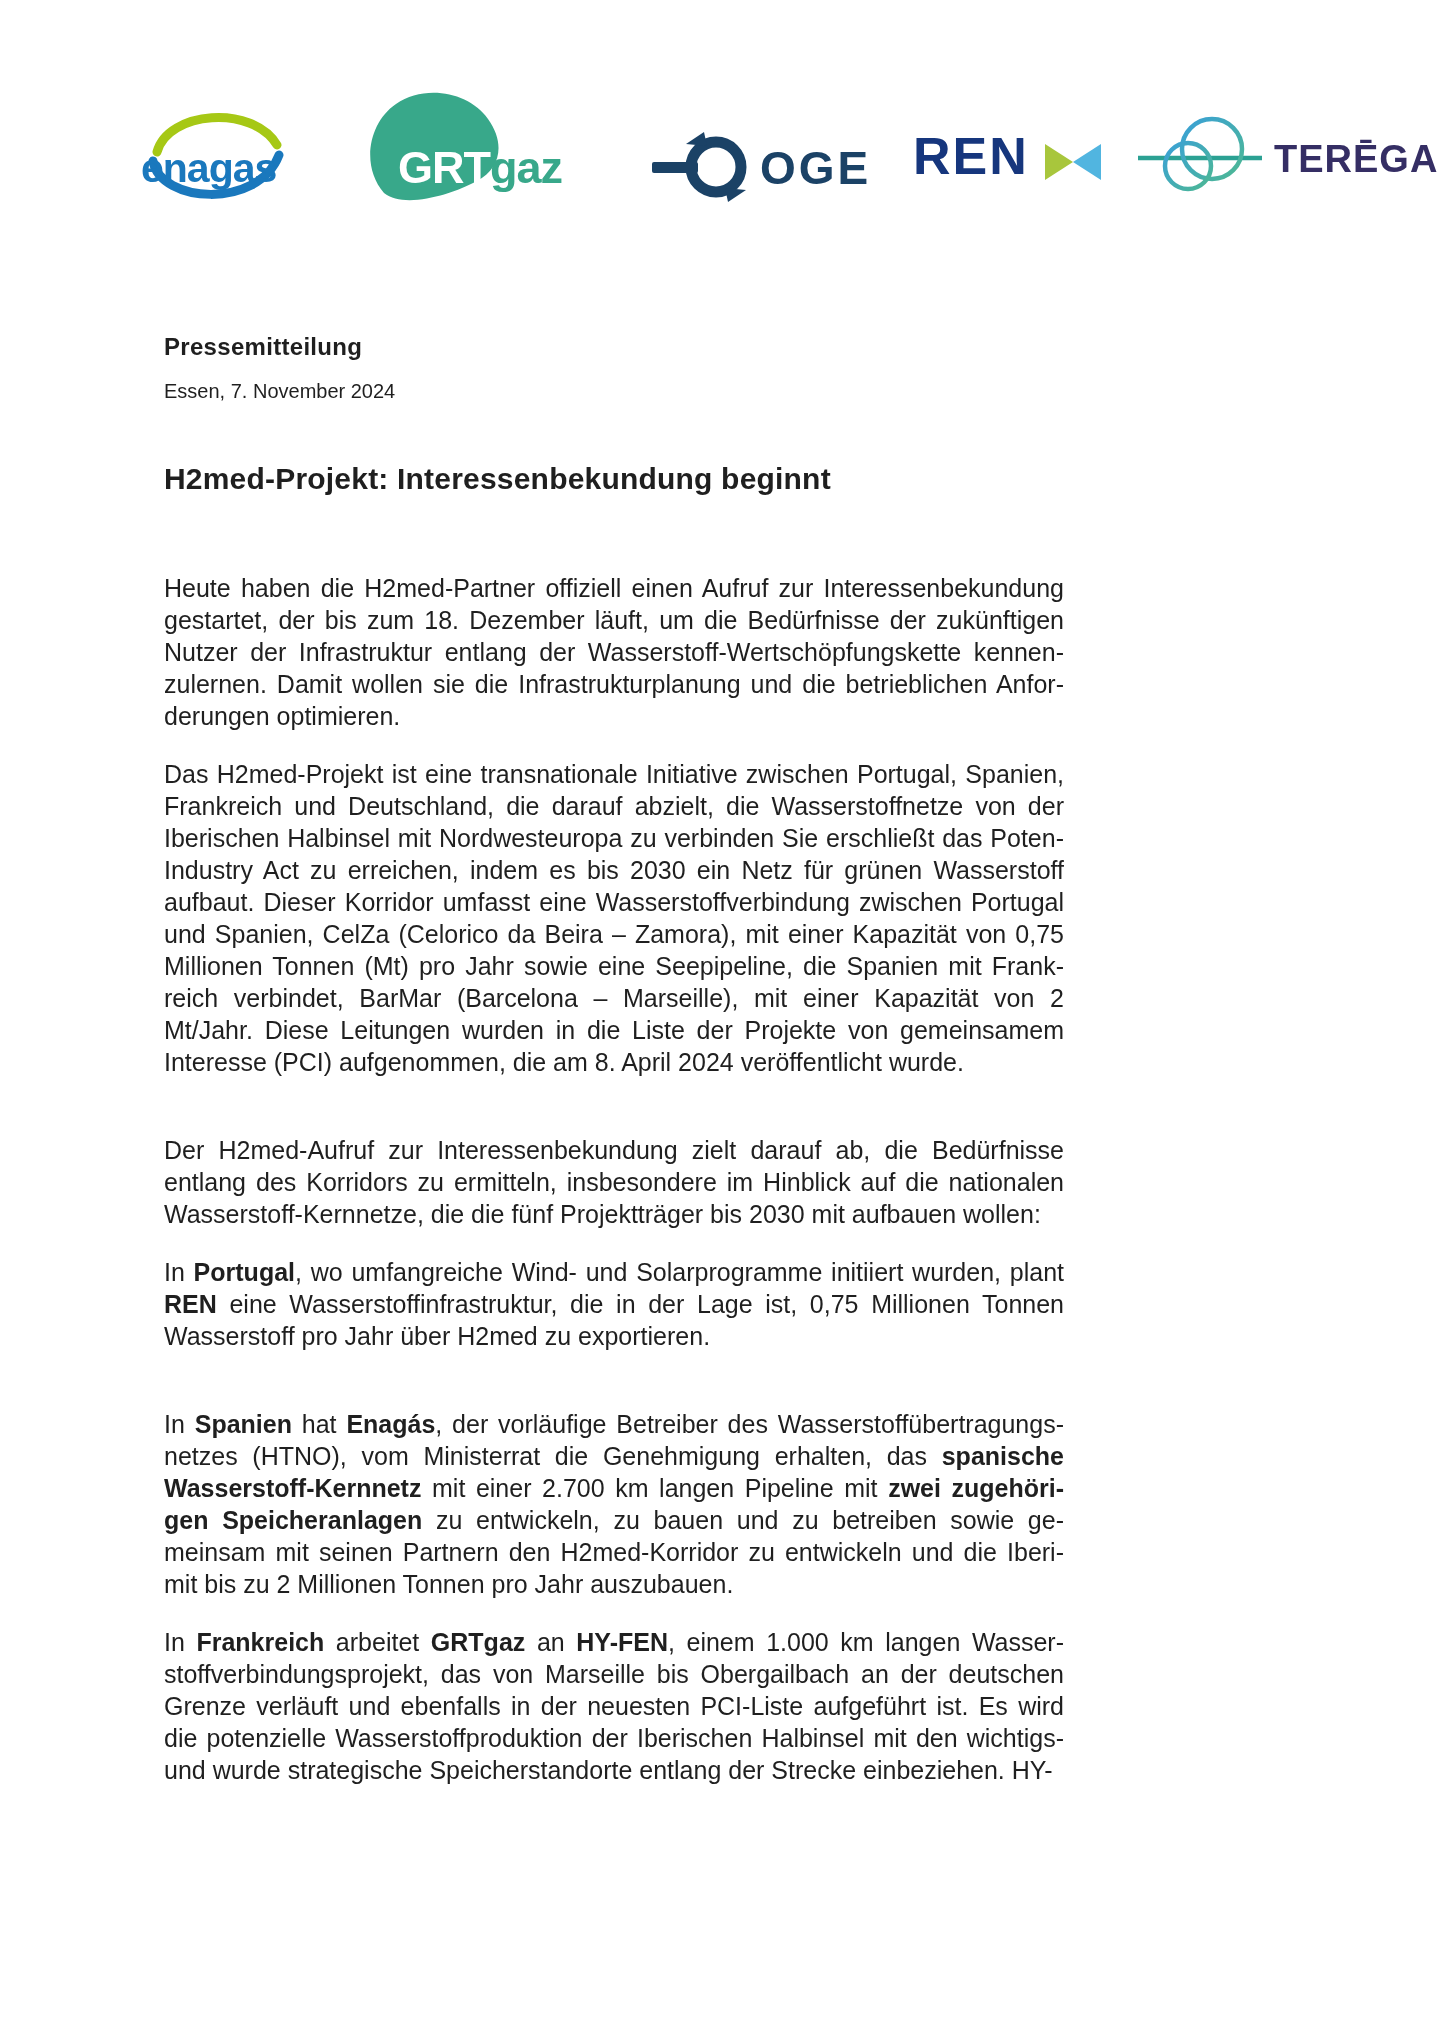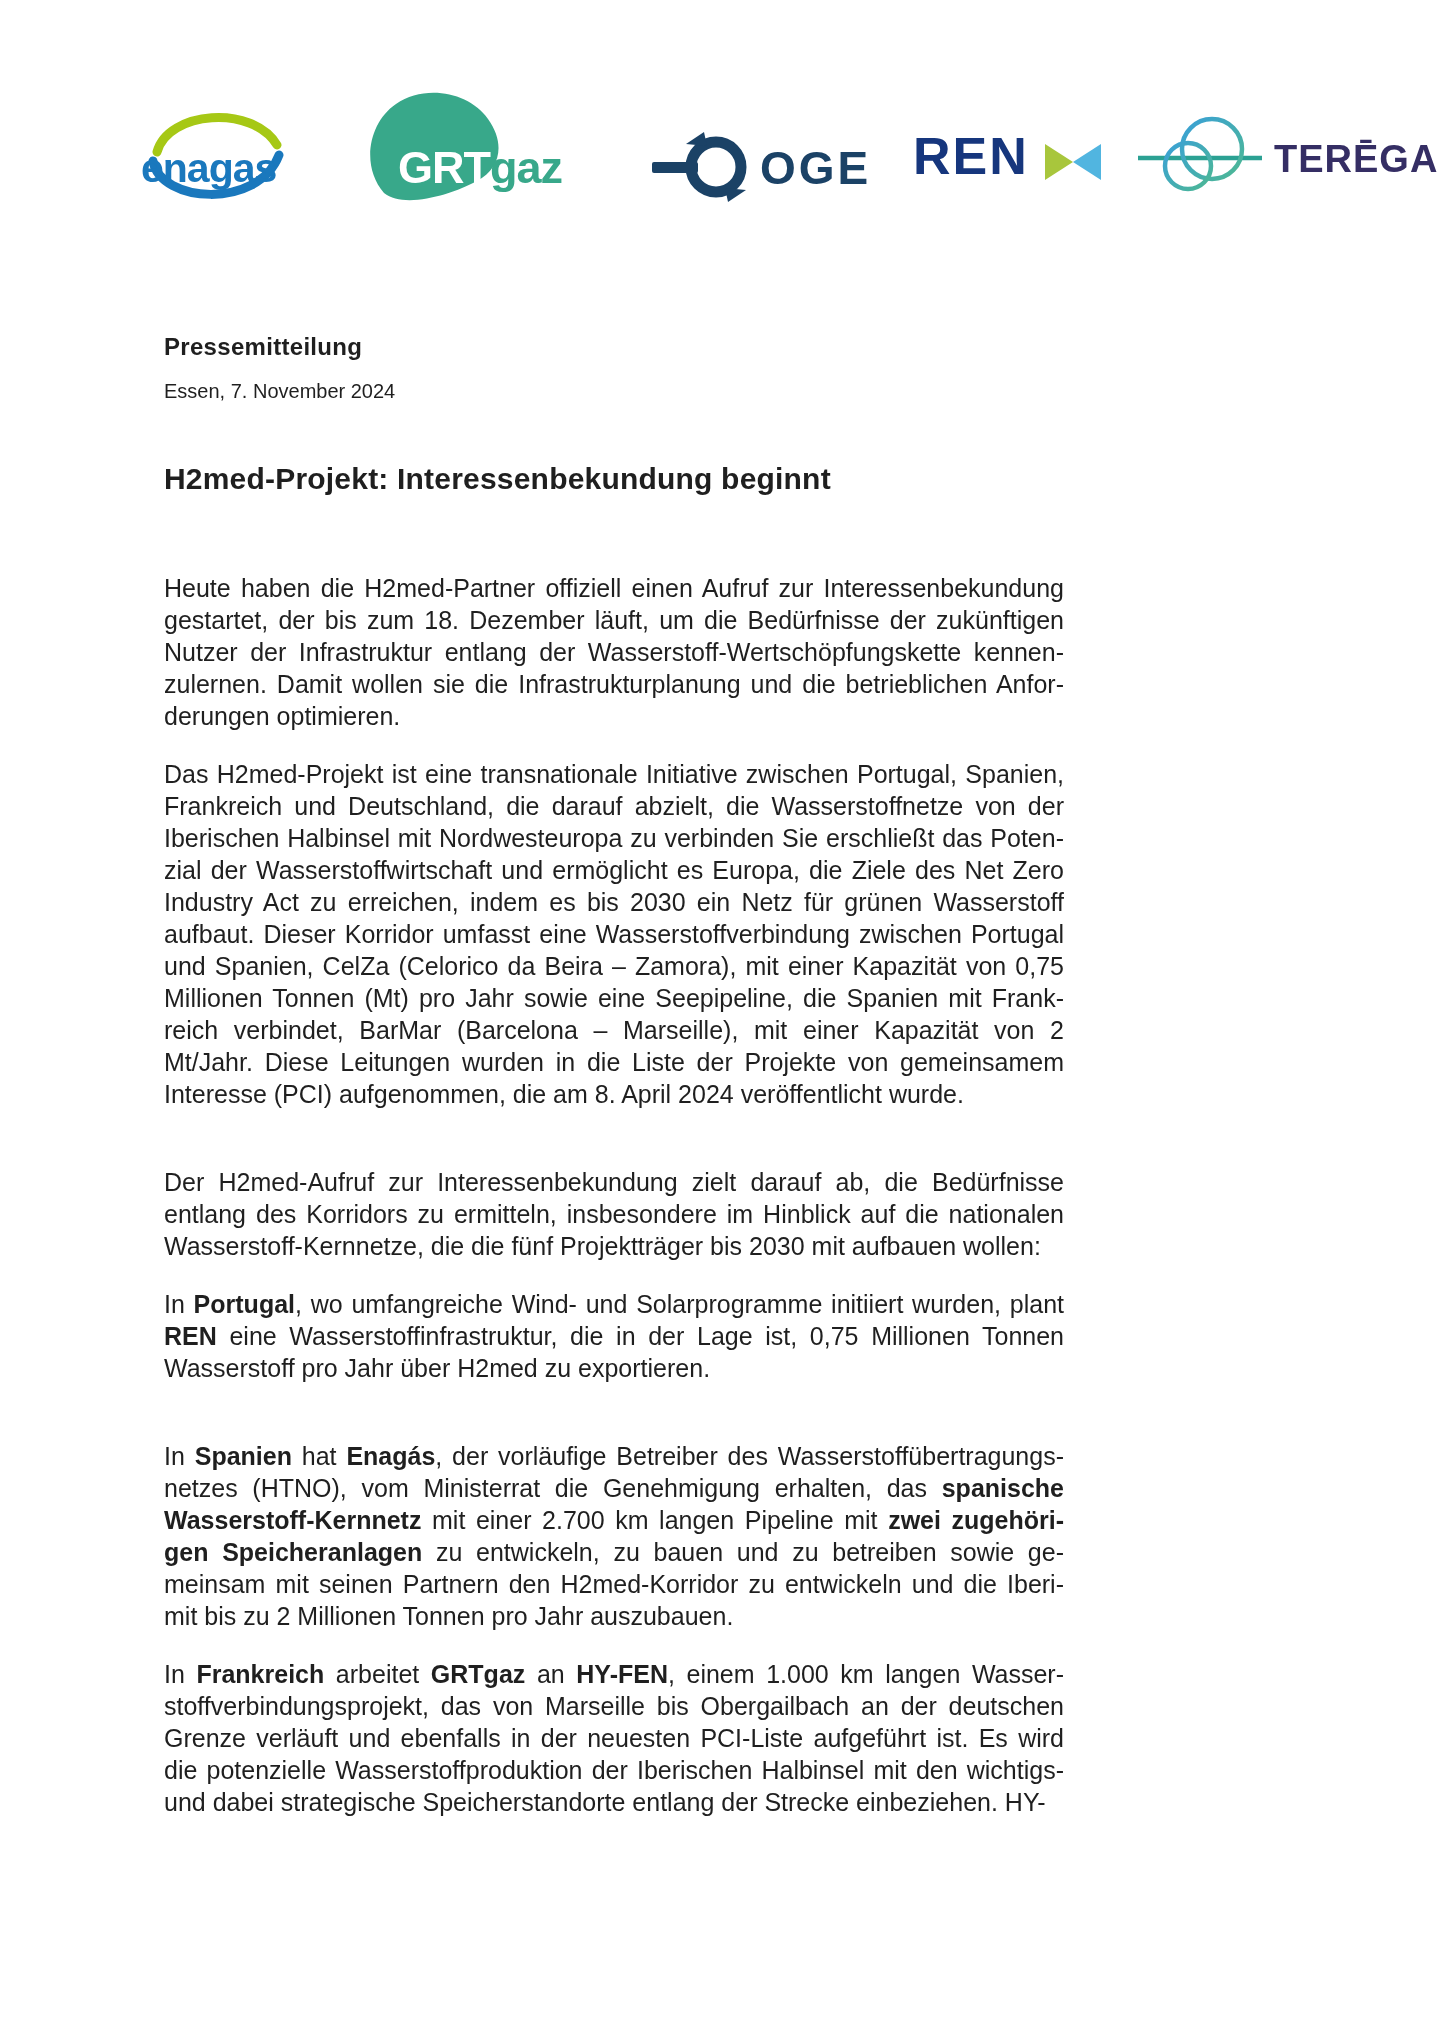--- a/index.html
+++ b/index.html
@@ -88,21 +88,20 @@
         <div class="line"><span>Heute haben die H2med-Partner offiziell einen Aufruf zur Interessenbekundung</span></div>
         <div class="line"><span>gestartet, der bis zum 18. Dezember läuft, um die Bedürfnisse der zukünftigen</span></div>
         <div class="line"><span>Nutzer der Infrastruktur entlang der Wasserstoff-Wertschöpfungskette kennen-</span></div>
         <div class="line"><span>zulernen. Damit wollen sie die Infrastrukturplanung und die betrieblichen Anfor-</span></div>
         <div class="line last"><span>derungen optimieren.</span></div>
       </div>
       <div class="para">
         <div class="line"><span>Das H2med-Projekt ist eine transnationale Initiative zwischen Portugal, Spanien,</span></div>
         <div class="line"><span>Frankreich und Deutschland, die darauf abzielt, die Wasserstoffnetze von der</span></div>
         <div class="line"><span>Iberischen Halbinsel mit Nordwesteuropa zu verbinden Sie erschließt das Poten-</span></div>
-        <div class="line"><span>zial der Wasserstoffwirtschaft und ermöglicht es Europa, die Ziele des Net Zero</span></div>
         <div class="line"><span>Industry Act zu erreichen, indem es bis 2030 ein Netz für grünen Wasserstoff</span></div>
         <div class="line"><span>aufbaut. Dieser Korridor umfasst eine Wasserstoffverbindung zwischen Portugal</span></div>
         <div class="line"><span>und Spanien, CelZa (Celorico da Beira – Zamora), mit einer Kapazität von 0,75</span></div>
         <div class="line"><span>Millionen Tonnen (Mt) pro Jahr sowie eine Seepipeline, die Spanien mit Frank-</span></div>
         <div class="line"><span>reich verbindet, BarMar (Barcelona – Marseille), mit einer Kapazität von 2</span></div>
         <div class="line"><span>Mt/Jahr. Diese Leitungen wurden in die Liste der Projekte von gemeinsamem</span></div>
         <div class="line last"><span>Interesse (PCI) aufgenommen, die am 8. April 2024 veröffentlicht wurde.</span></div>
       </div>
       <div class="para gap-large">
         <div class="line"><span>Der H2med-Aufruf zur Interessenbekundung zielt darauf ab, die Bedürfnisse</span></div>
@@ -120,17 +119,17 @@
         <div class="line"><span class="b">Wasserstoff-Kernnetz</span><span> mit einer 2.700 km langen Pipeline mit </span><span class="b">zwei zugehöri-</span></div>
         <div class="line"><span class="b">gen Speicheranlagen</span><span> zu entwickeln, zu bauen und zu betreiben sowie ge-</span></div>
         <div class="line"><span>meinsam mit seinen Partnern den H2med-Korridor zu entwickeln und die Iberi-</span></div>
         <div class="line last"><span>mit bis zu 2 Millionen Tonnen pro Jahr auszubauen.</span></div>
       </div>
       <div class="para">
         <div class="line"><span>In </span><span class="b">Frankreich</span><span> arbeitet </span><span class="b">GRTgaz</span><span> an </span><span class="b">HY-FEN</span><span>, einem 1.000 km langen Wasser-</span></div>
         <div class="line"><span>stoffverbindungsprojekt, das von Marseille bis Obergailbach an der deutschen</span></div>
         <div class="line"><span>Grenze verläuft und ebenfalls in der neuesten PCI-Liste aufgeführt ist. Es wird</span></div>
         <div class="line"><span>die potenzielle Wasserstoffproduktion der Iberischen Halbinsel mit den wichtigs-</span></div>
-        <div class="line last"><span>und dabei strategische Speicherstandorte entlang der Strecke einbeziehen. HY-</span></div>
+        <div class="line last"><span>und wurde strategische Speicherstandorte entlang der Strecke einbeziehen. HY-</span></div>
       </div>
     </div>
 
 </div>
 
 </body></html>

